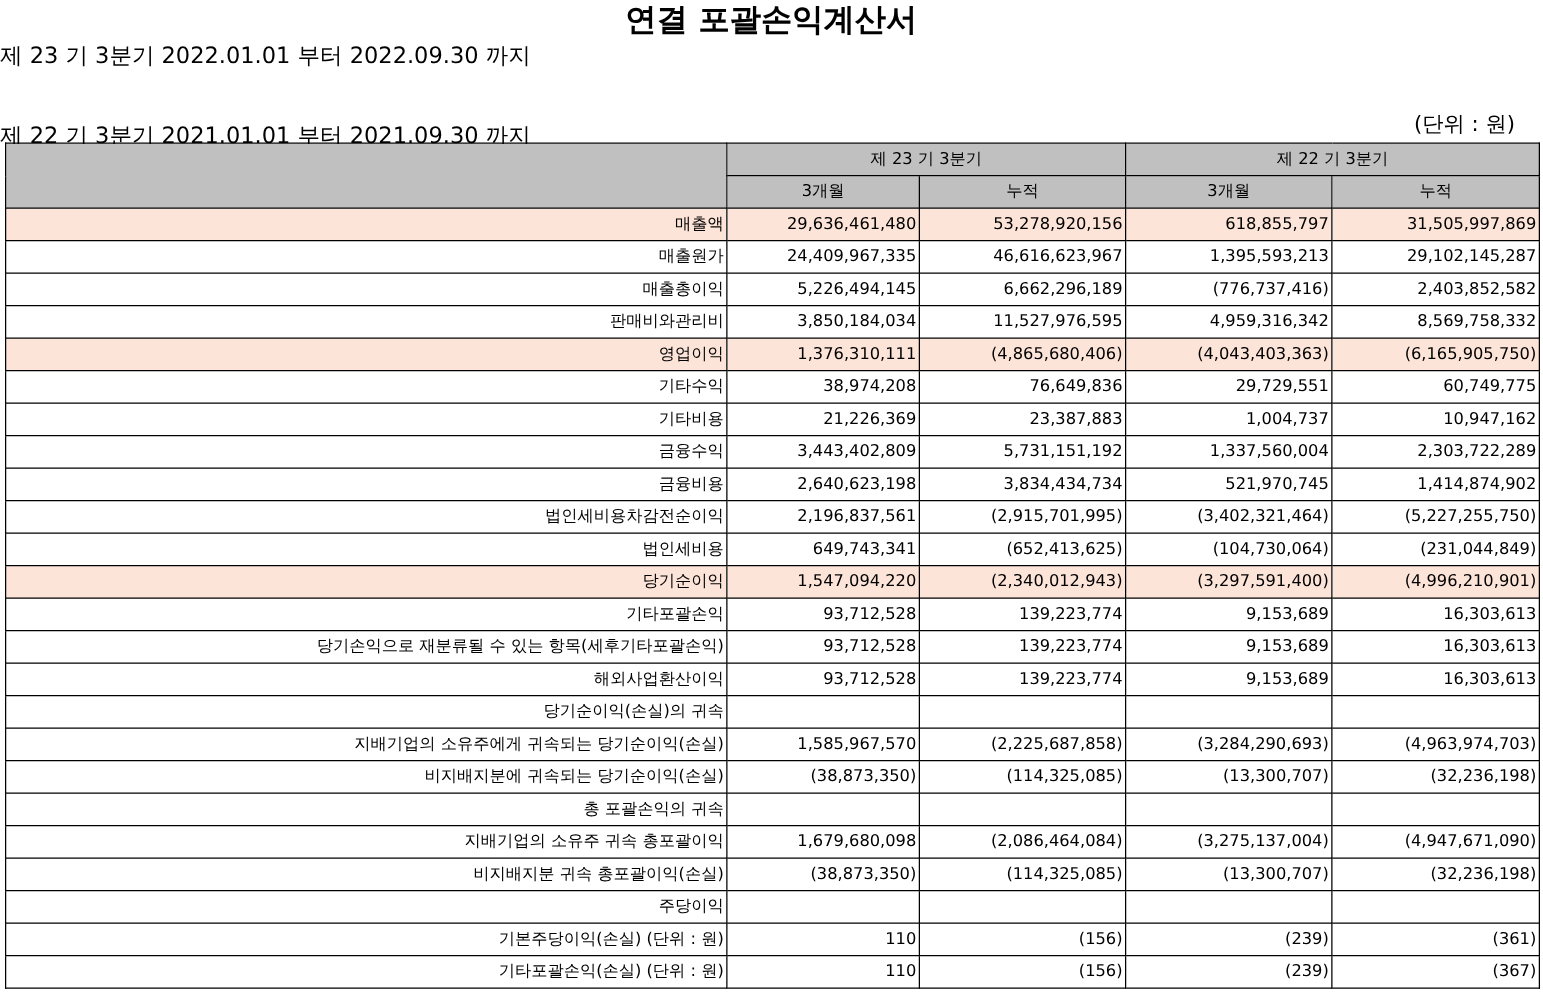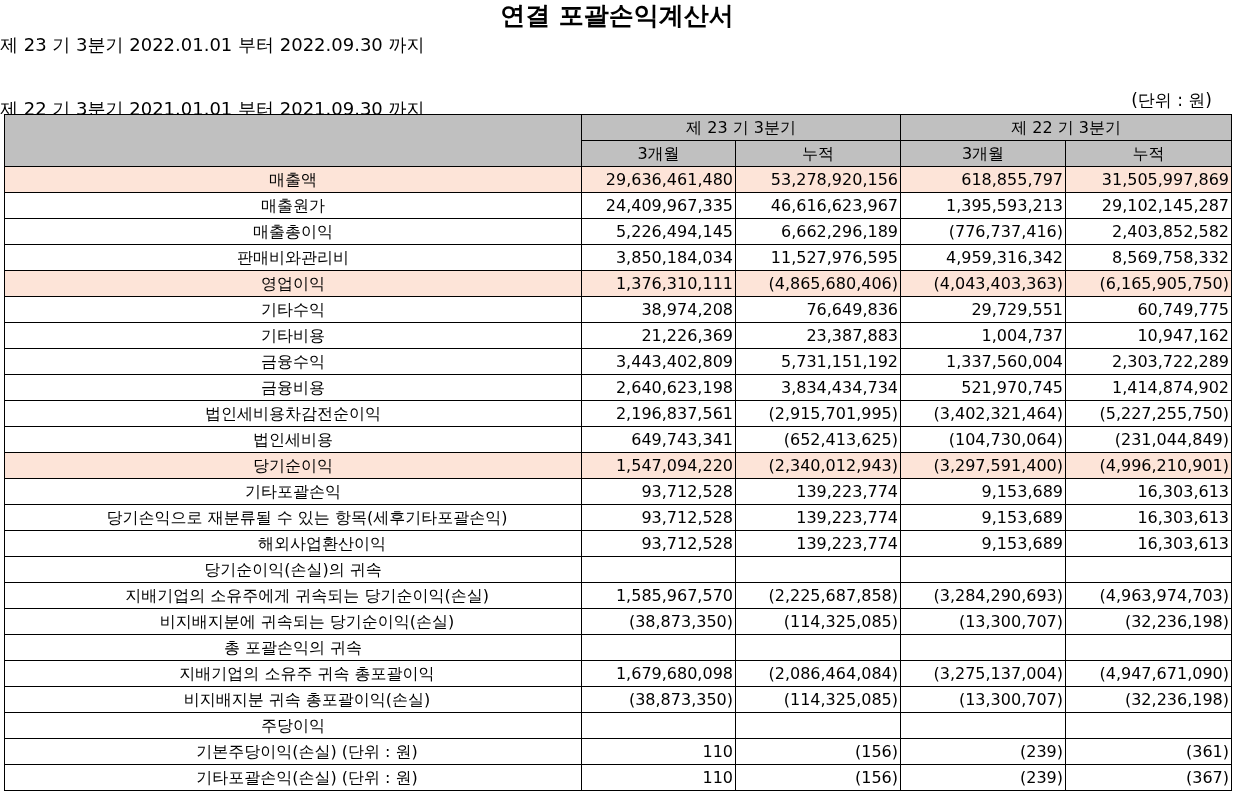--- a/index.html
+++ b/index.html
@@ -18,35 +18,35 @@
     }
     .sub1 { top: 32px; }
     .sub2 { top: 60px; margin-top: 36px; }
     .unit {
       position: absolute; right: 22px; top: 88px; font-size: 17px; line-height: 24px;
     }
     table.stmt {
       position: absolute; left: 4px; top: 114px;
       border-collapse: collapse; table-layout: fixed;
       width: 1227px;
-      font-size: 16px;
+      font-size: 13px;
     }
     table.stmt td, table.stmt th {
       border: 1px solid #000;
       padding: 0 2px;
       height: 25px;
       line-height: 25px;
       white-space: nowrap;
       overflow: hidden;
       font-weight: normal;
     }
     table.stmt thead th { background: #c0c0c0; text-align: center; }
     table.stmt thead th.corner { background: #c0c0c0; }
     table.stmt td.num { text-align: right; padding-right: 2px; letter-spacing: 0px; }
-    table.stmt td.label { text-align: center; }
+    table.stmt td.label { text-align: right; }
     table.stmt tr.hl td { background: #fde4d8; }
     .ind1 { padding-left: 30px !important; }
     .ind2 { padding-left: 60px !important; }
   </style>
 </head>
 <body>
 
 <div class="title">연결 포괄손익계산서</div>
 <div class="subtitle sub1">제 23 기 3분기 2022.01.01 부터 2022.09.30 까지</div>
 <div class="subtitle sub2">제 22 기 3분기 2021.01.01 부터 2021.09.30 까지</div>

